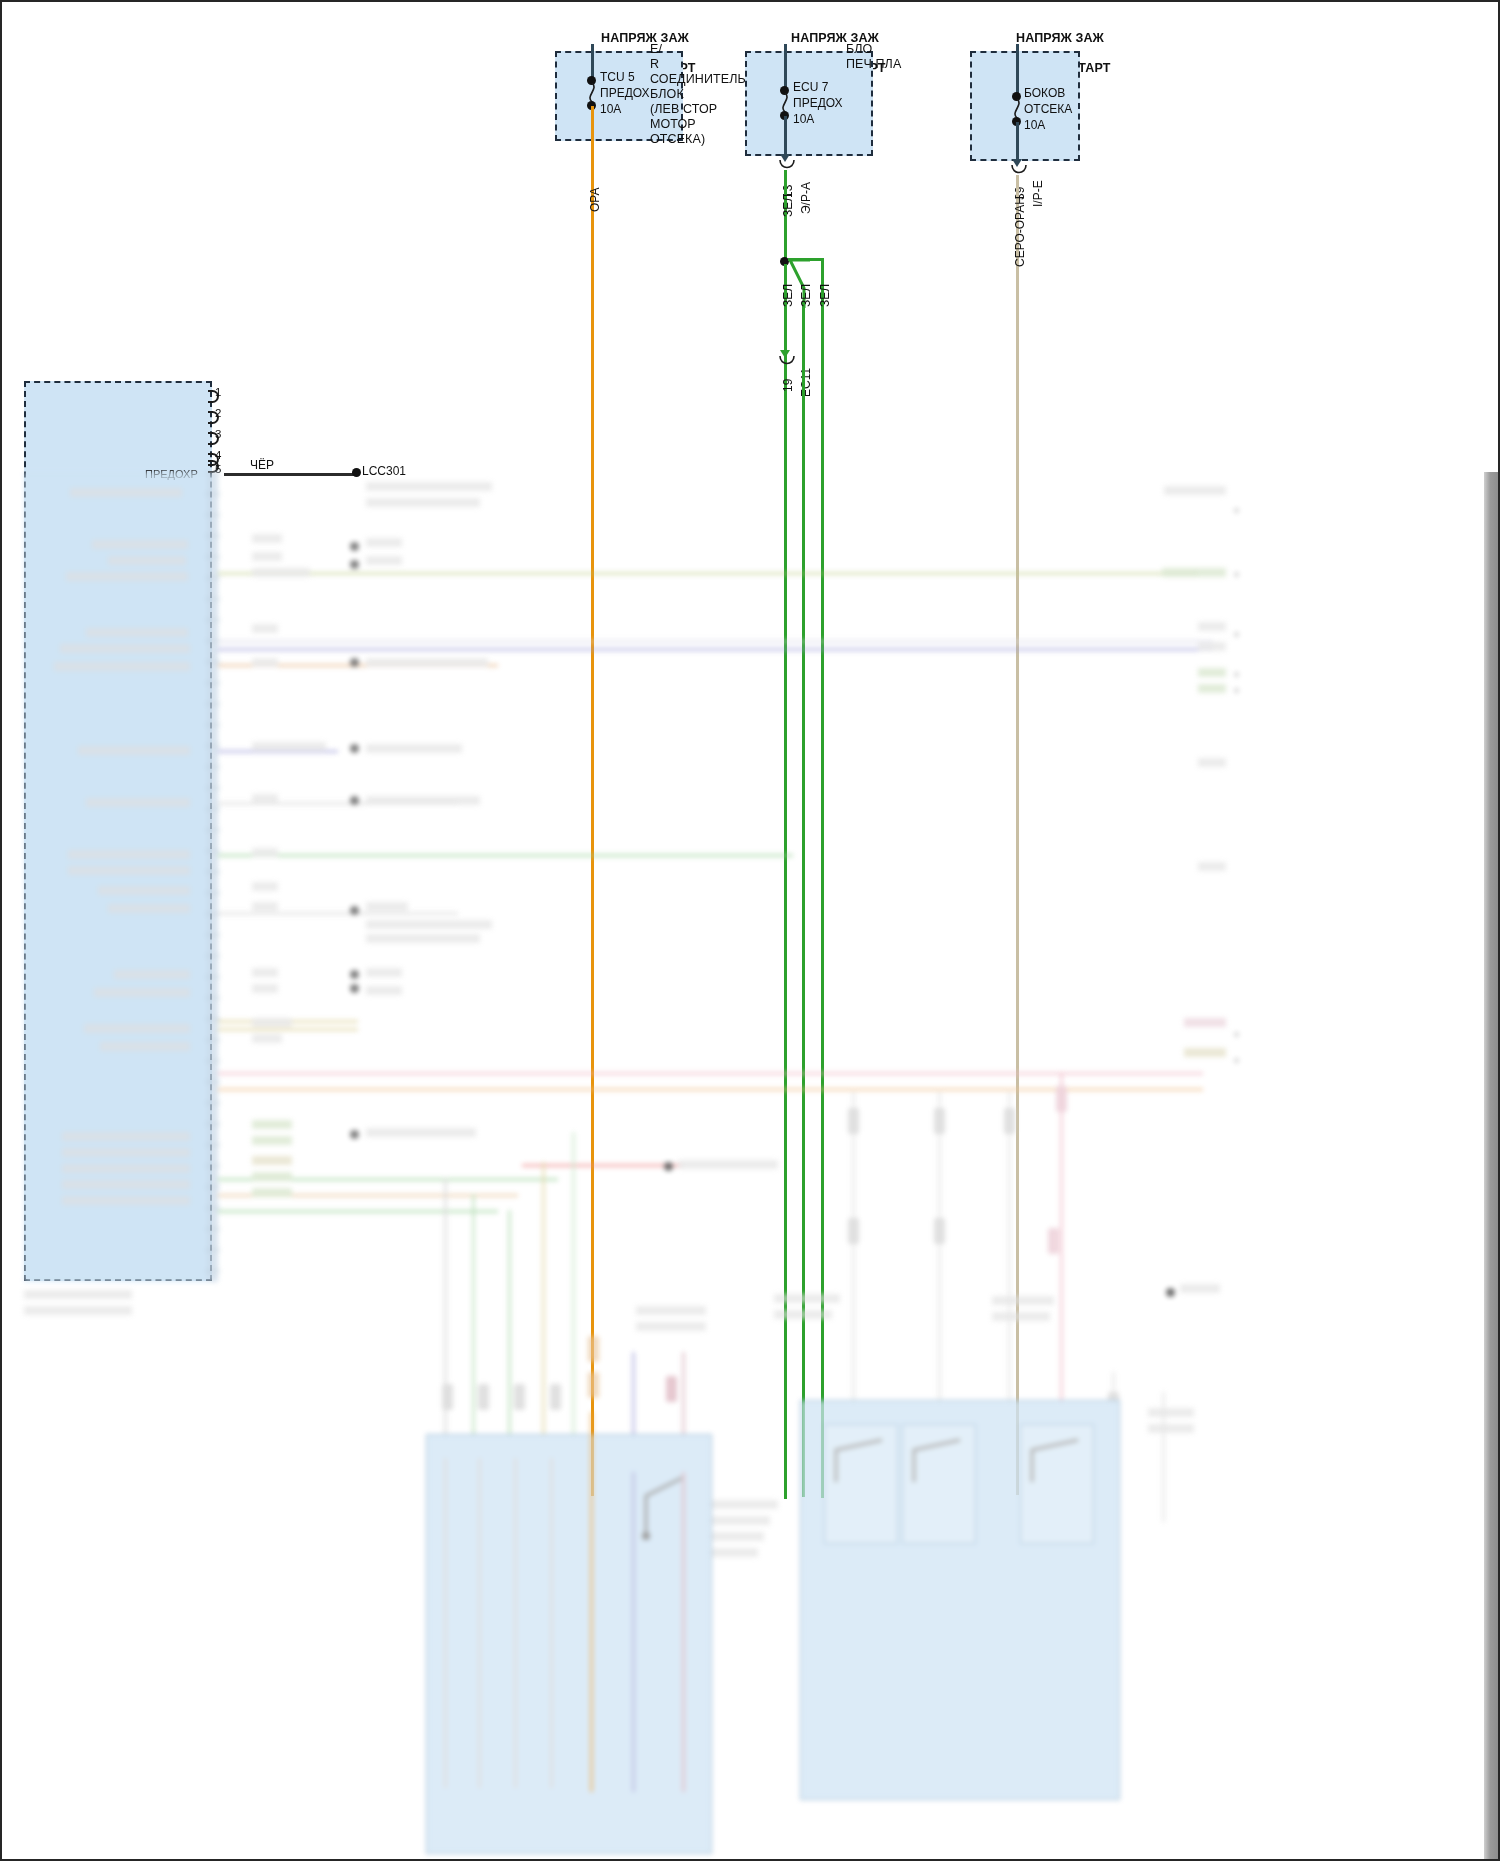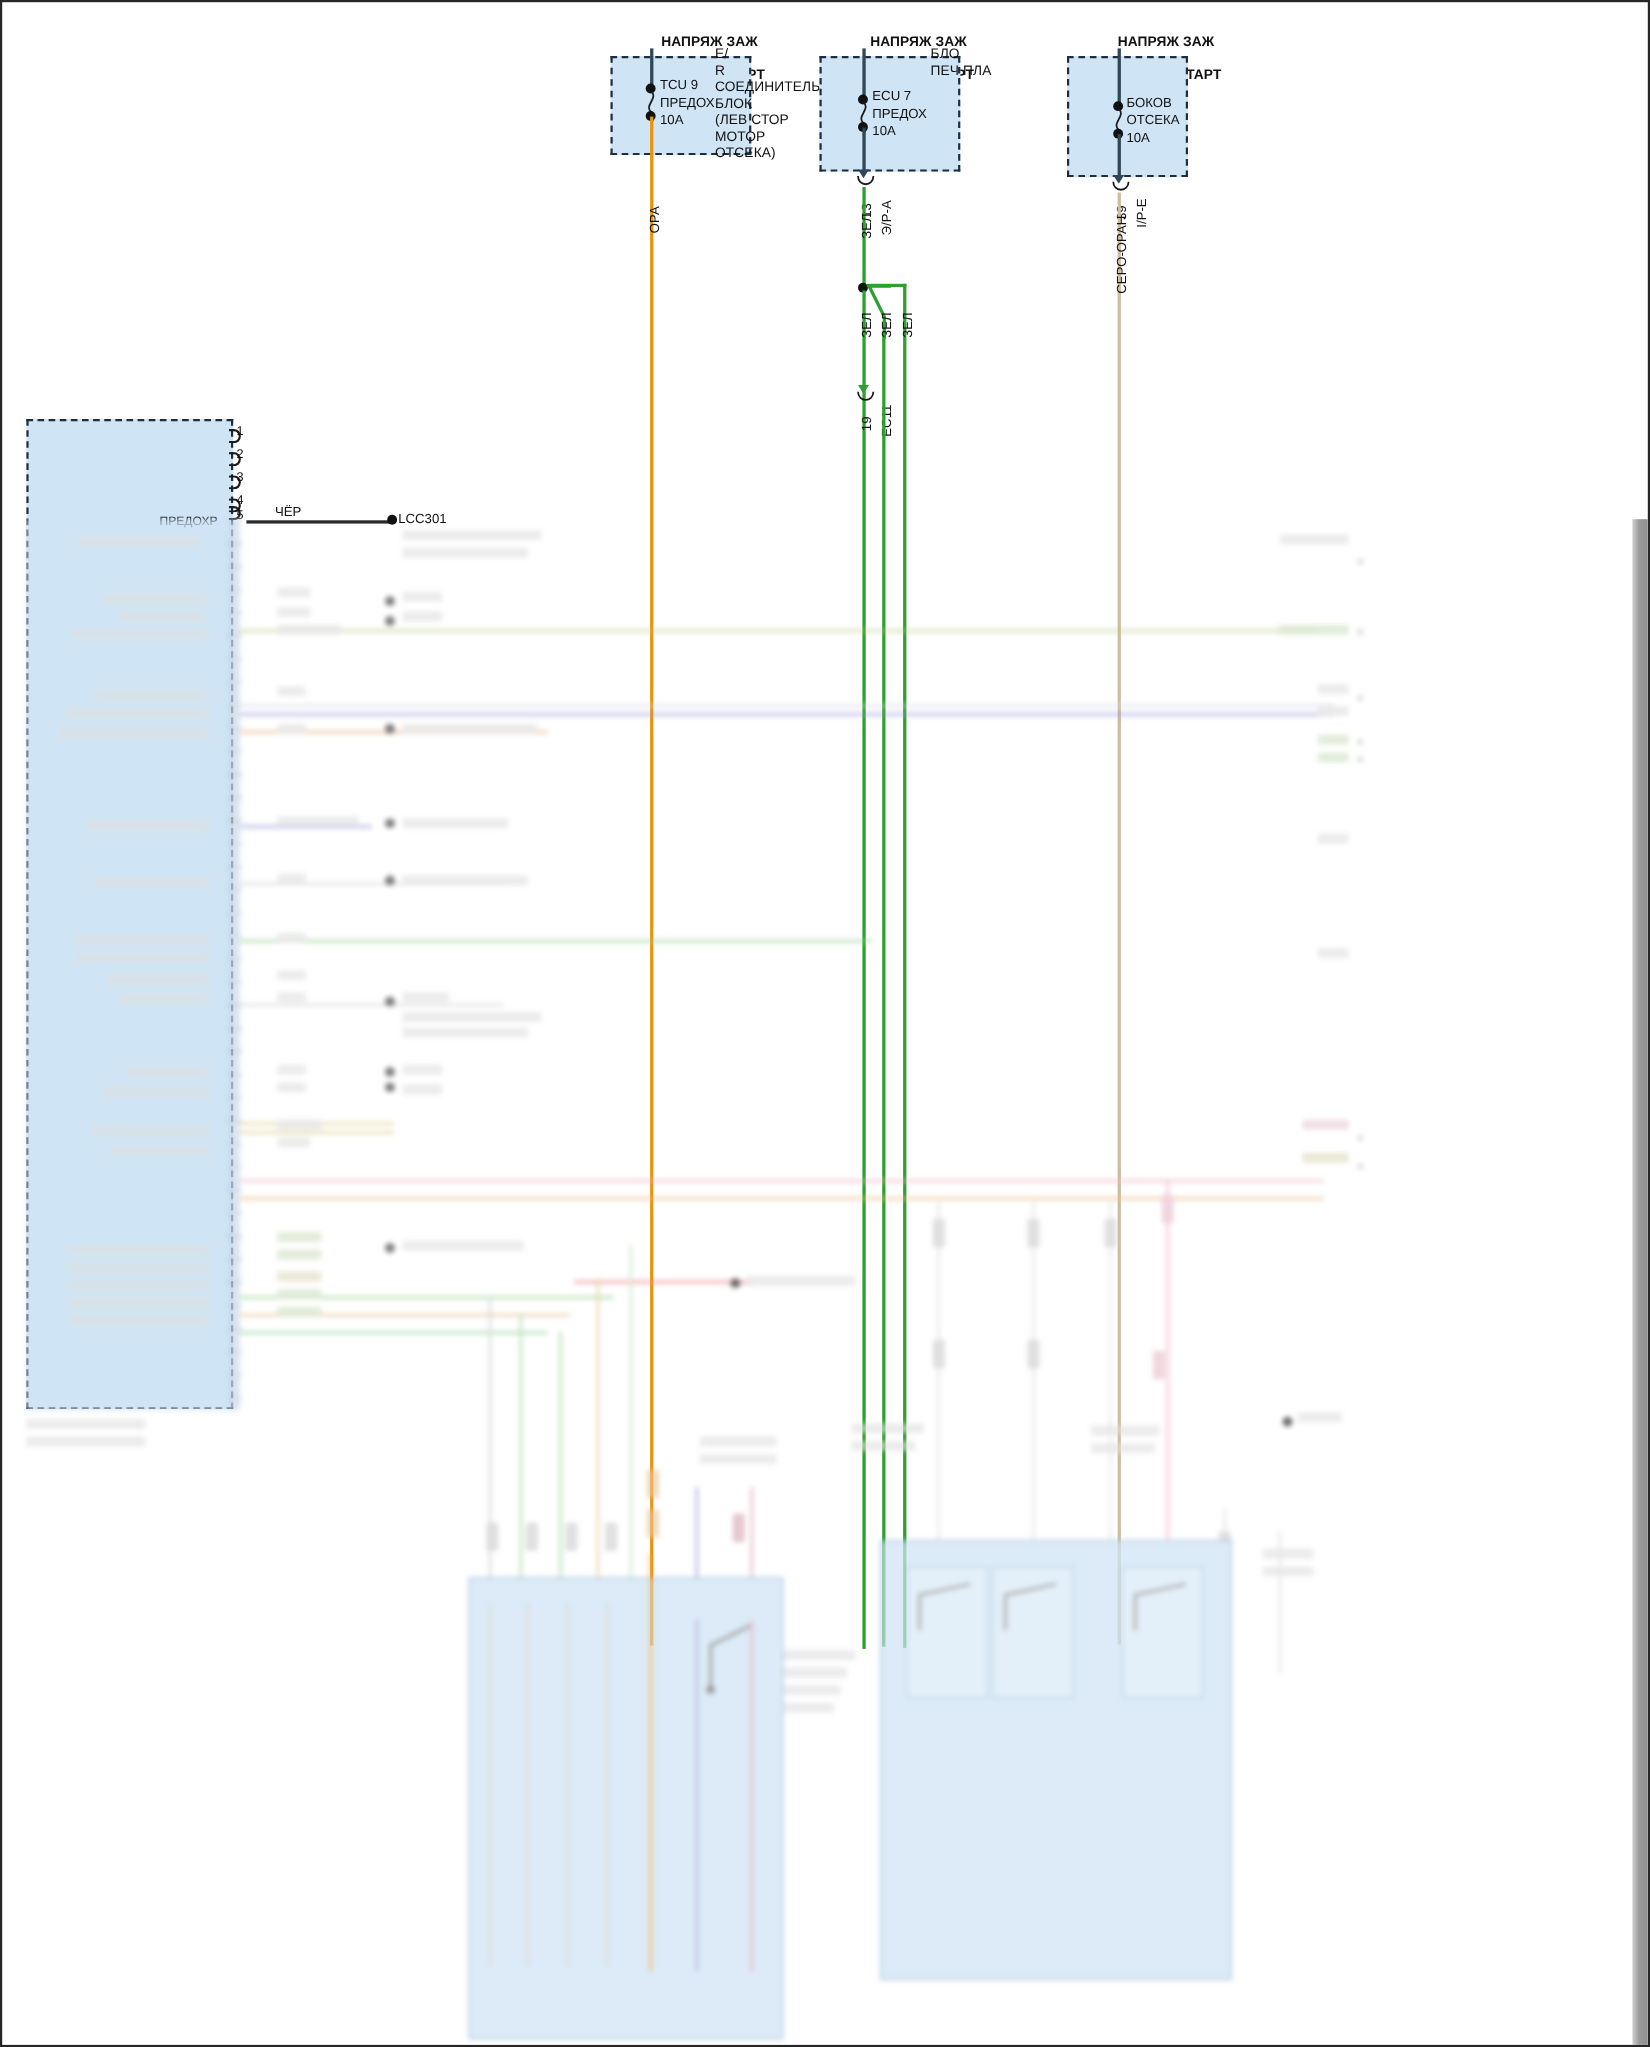--- a/index.html
+++ b/index.html
@@ -74,21 +74,21 @@
     <div>ВКЛ ИЛИ СТАРТ</div>
   </div>
   <div class="blk" style="left:553px;top:49px;width:128px;height:90px;"></div>
 
   <div class="vw" style="left:589px;top:42px;height:36px;background:#2f4858;"></div>
   <div class="dot" style="left:585px;top:74px;"></div>
   <svg class="fuse" style="left:583px;top:81px;" viewBox="0 0 14 30">
     <path d="M7 0 C 14 6, 0 13, 7 19 C 12 24, 7 27, 7 30" stroke="#1b1b1b" stroke-width="1.6" fill="none"></path>
   </svg>
   <div class="dot" style="left:585px;top:99px;"></div>
-  <div class="hlabel" style="left:598px;top:68px;">TCU 9</div>
+  <div class="hlabel" style="left:598px;top:68px;">TCU 5</div>
   <div class="hlabel" style="left:598px;top:84px;">ПРЕДОХ</div>
   <div class="hlabel" style="left:598px;top:100px;">10A</div>
   <div class="cap" style="left:648px;top:40px;width:105px;">E/
 R СОЕДИНИТЕЛЬ
 БЛОК
 (ЛЕВ СТОР
 МОТОР
 ОТСЕКА)</div>
 
   <div class="vw" style="left:589px;top:104px;height:1390px;background:#E8940C;"></div>

